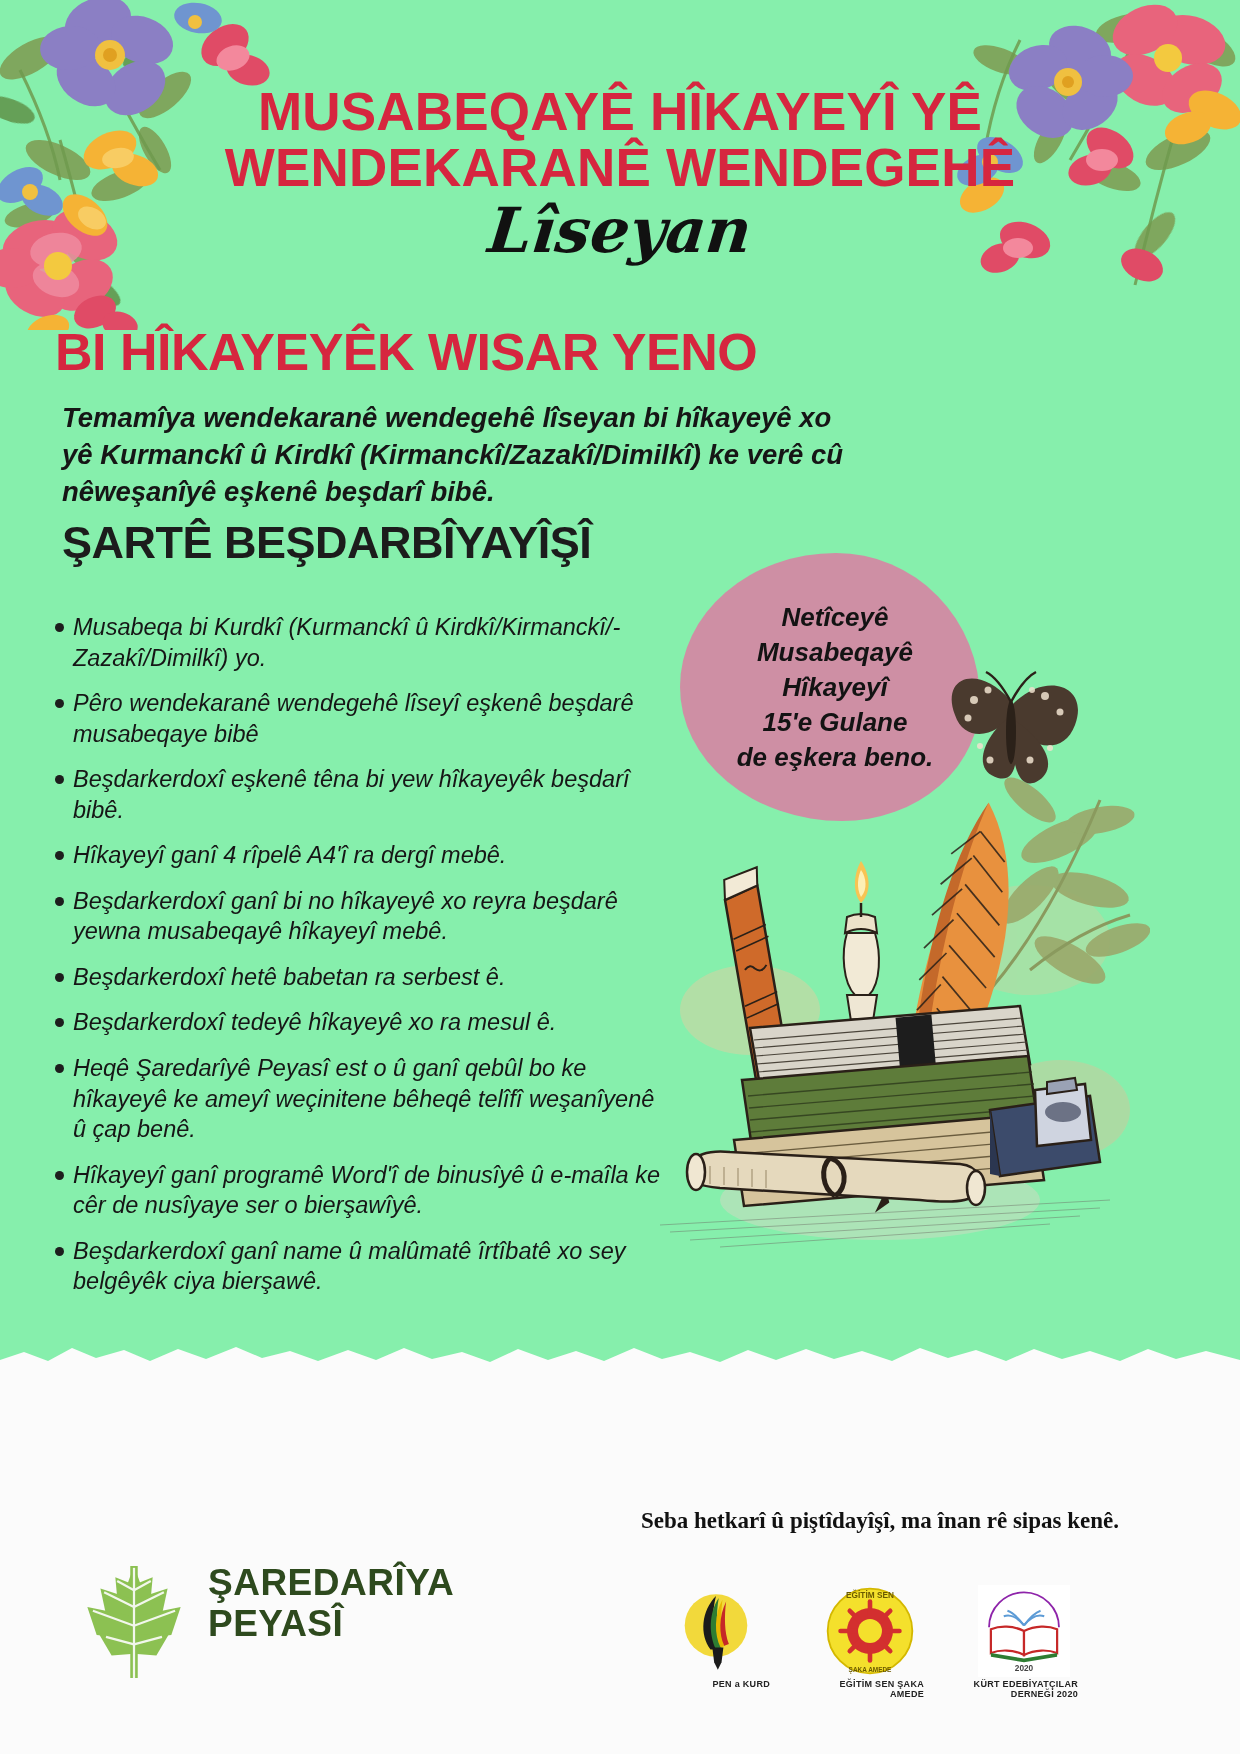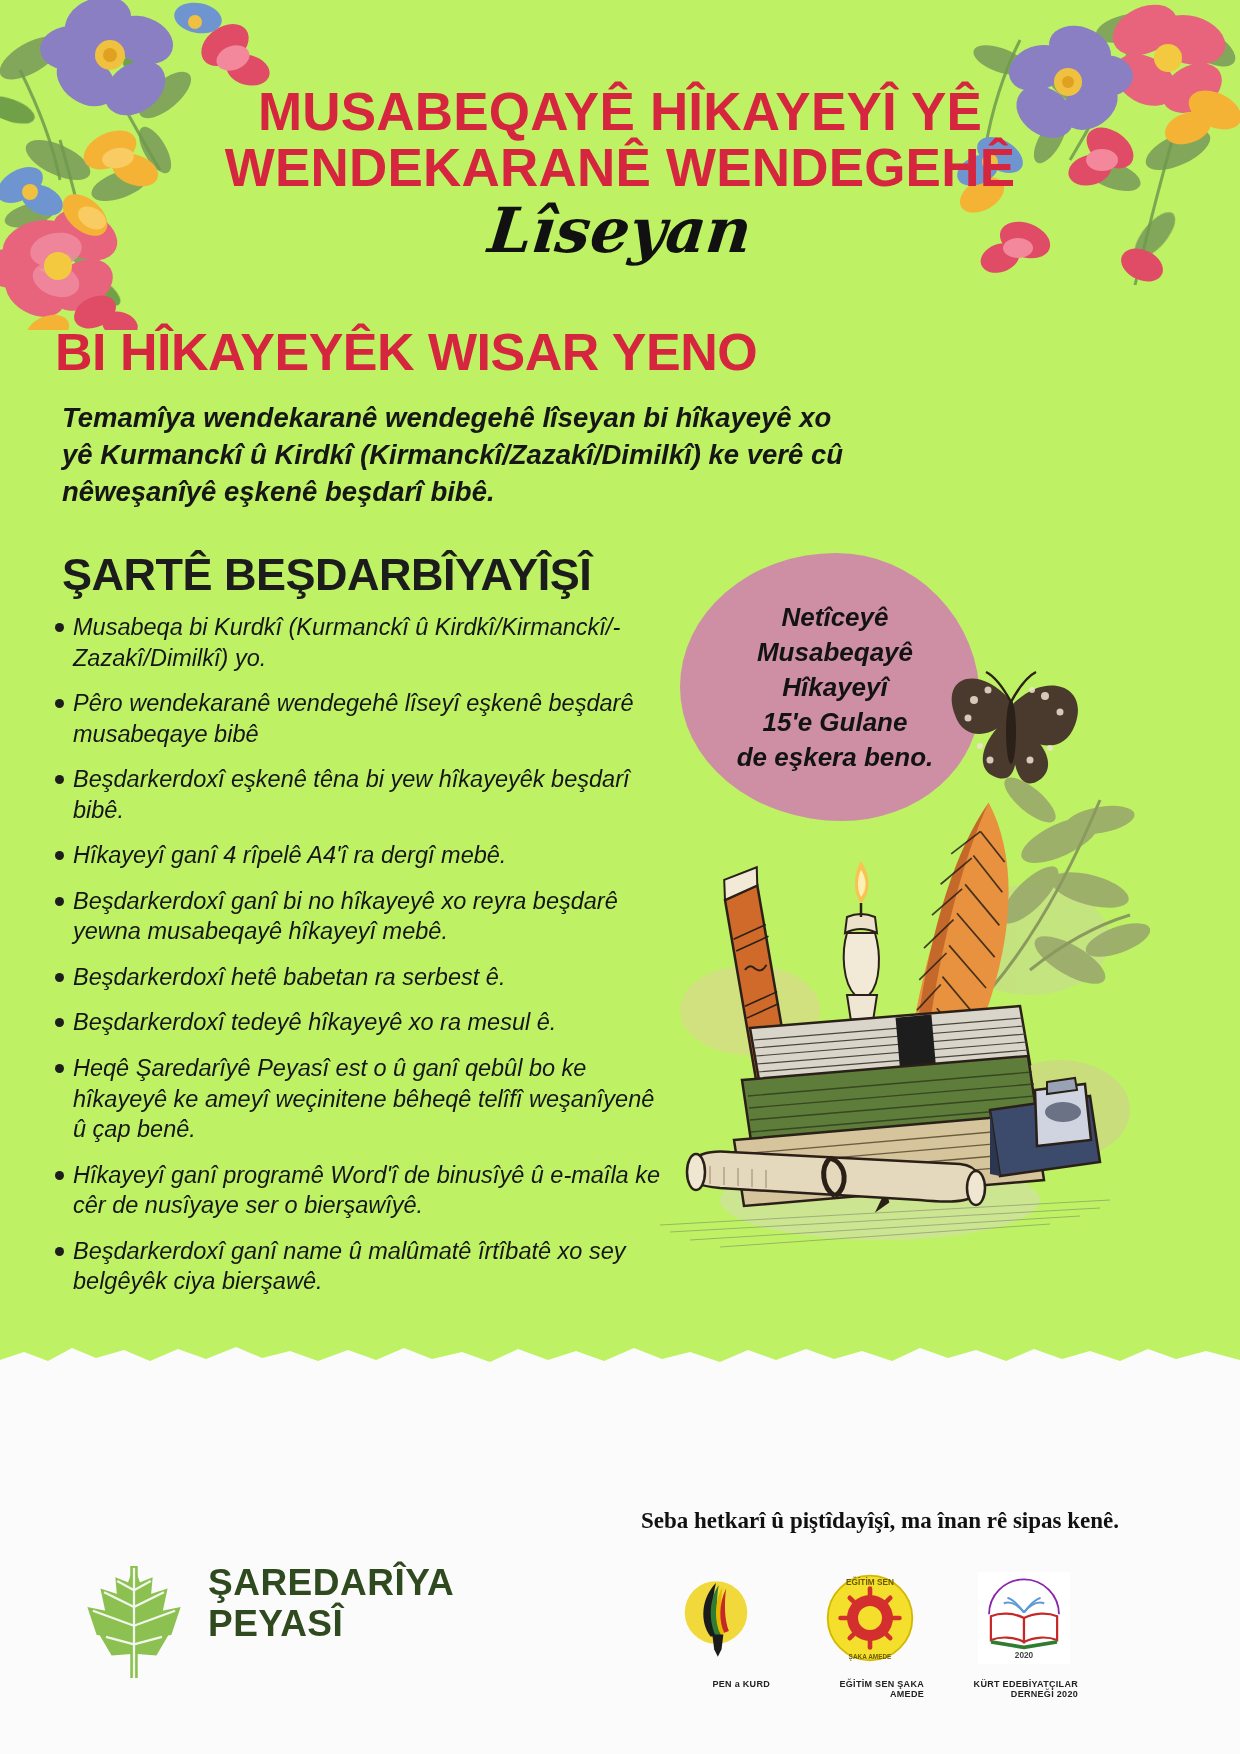--- a/index.html
+++ b/index.html
@@ -8,21 +8,21 @@
     background: #ffffff;
   }
   body {
     font-family: "Liberation Sans", sans-serif;
   }
   .poster {
     position: relative;
     width: 1240px;
     height: 1754px;
     overflow: hidden;
-    background: #bef264;
+    background: #86efac;
   }
   
   .footer-band {
     position: absolute;
     left: 0; right: 0; bottom: 0;
     height: 380px;
     background: #fbfbfb;
     z-index: 5;
   }
   .torn-edge {
@@ -97,21 +97,21 @@
     font-weight: bold;
     line-height: 1.34;
     color: #161616;
     z-index: 4;
   }
 
   
   .section-title {
     position: absolute;
     left: 62px;
-    top: 549px;
+    top: 517px;
     font-size: 45px;
     font-weight: bold;
     color: #1c1c1c;
     letter-spacing: -0.5px;
     z-index: 4;
   }
   .bullets {
     position: absolute;
     left: 45px;
     top: 604px;
@@ -258,21 +258,21 @@
     justify-content: center;
     gap: 46px;
     z-index: 7;
   }
   .sponsor { width: 108px; text-align: right; }
   .sponsor svg { width: 92px; height: 92px; display:block; margin: 0 auto; }
   .sponsor-cap {
     font-size: 9px;
     font-weight: bold;
     color: #222;
-    margin-top: 15px;
+    margin-top: 2px;
     letter-spacing: 0.3px;
   }
 </style>
 </head>
 <body>
 
 <div class="poster">
 
   <div class="floral left">
     <svg viewBox="0 0 300 330" xmlns="http://www.w3.org/2000/svg">

